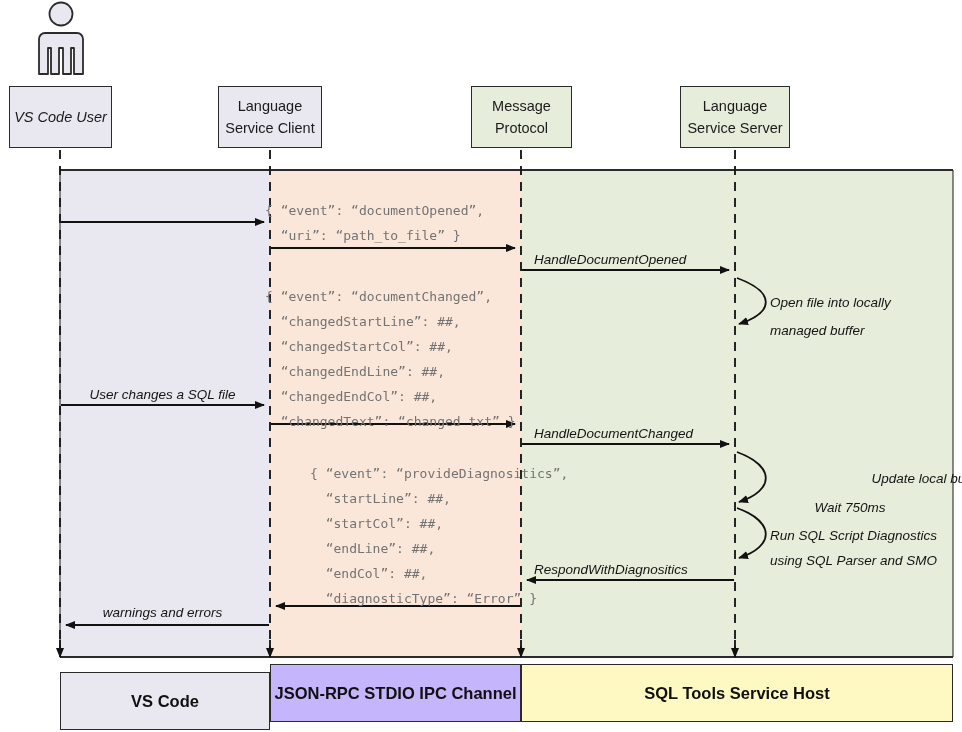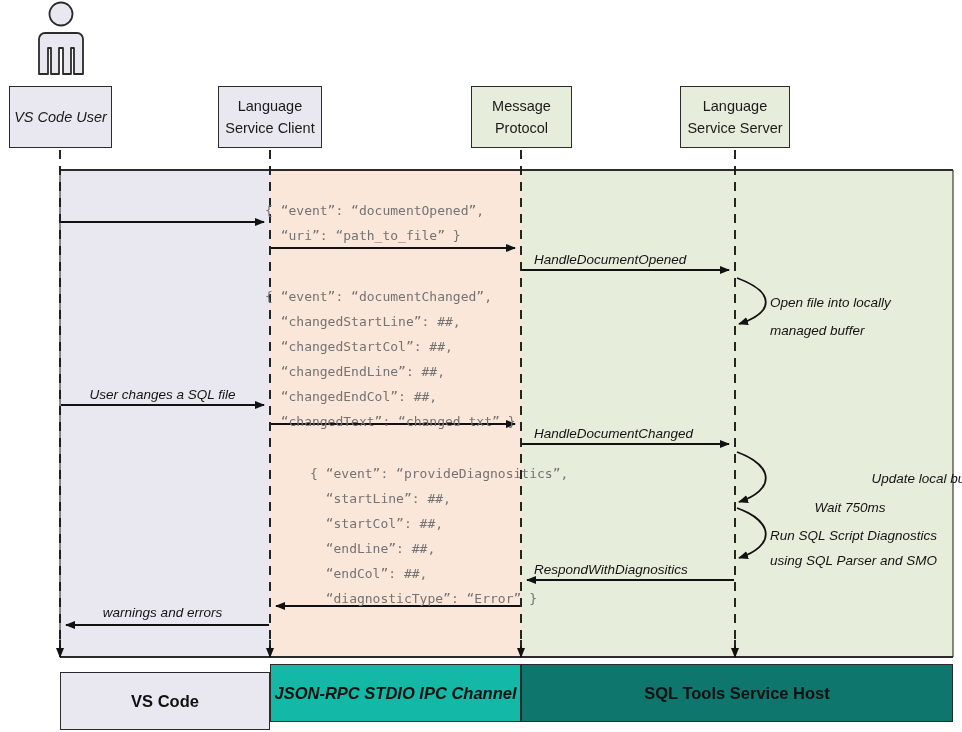--- a/index.html
+++ b/index.html
@@ -25,22 +25,22 @@
     position:absolute;font-family:"DejaVu Sans Mono",monospace;
     font-size:13px;color:#737373;line-height:1.92;white-space:pre;
   }
 
   .foot{
     position:absolute;box-sizing:border-box;border:1.6px solid #2b2b2b;
     display:flex;align-items:center;justify-content:center;
     font-weight:bold;font-size:16.5px;color:#101010;white-space:nowrap;
   }
   .foot.lav{background:#e9e7ef;}
-  .foot.pch{background:#14b8a6;font-style:italic;}
-  .foot.grn{background:#0f766e;}
+  .foot.pch{background:#c4b5fd;}
+  .foot.grn{background:#fef9c3;}
 </style>
 </head>
 <body>
 
 <div id="stage">
 
   <svg viewBox="0 0 962 732">
     <defs>
       <marker id="arrEnd" markerWidth="10" markerHeight="10" refX="9" refY="4" orient="auto" markerUnits="userSpaceOnUse">
         <path d="M0,0 L10,4 L0,8 z" fill="#111"></path>

